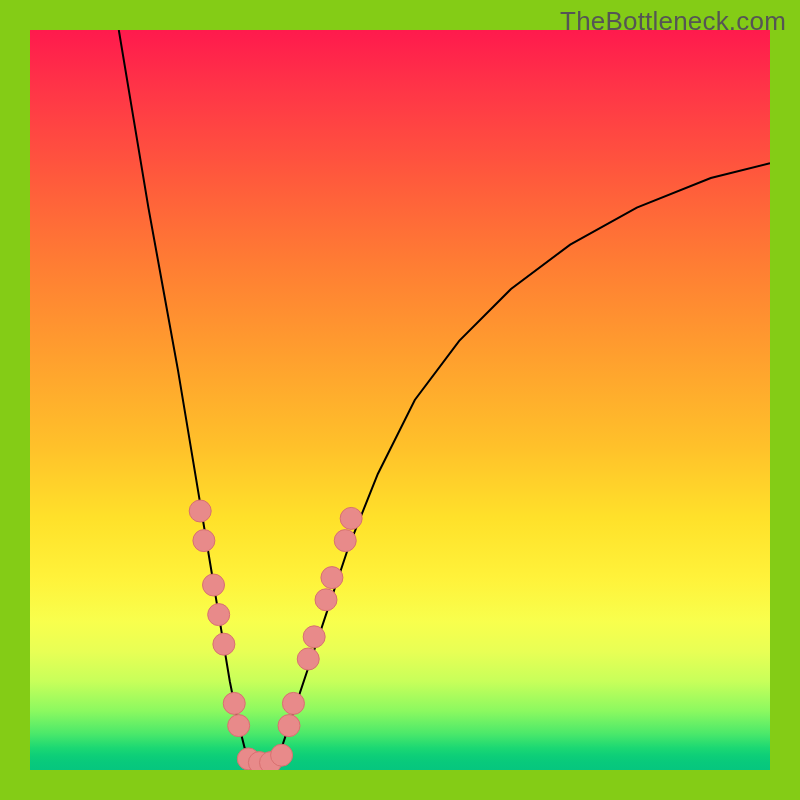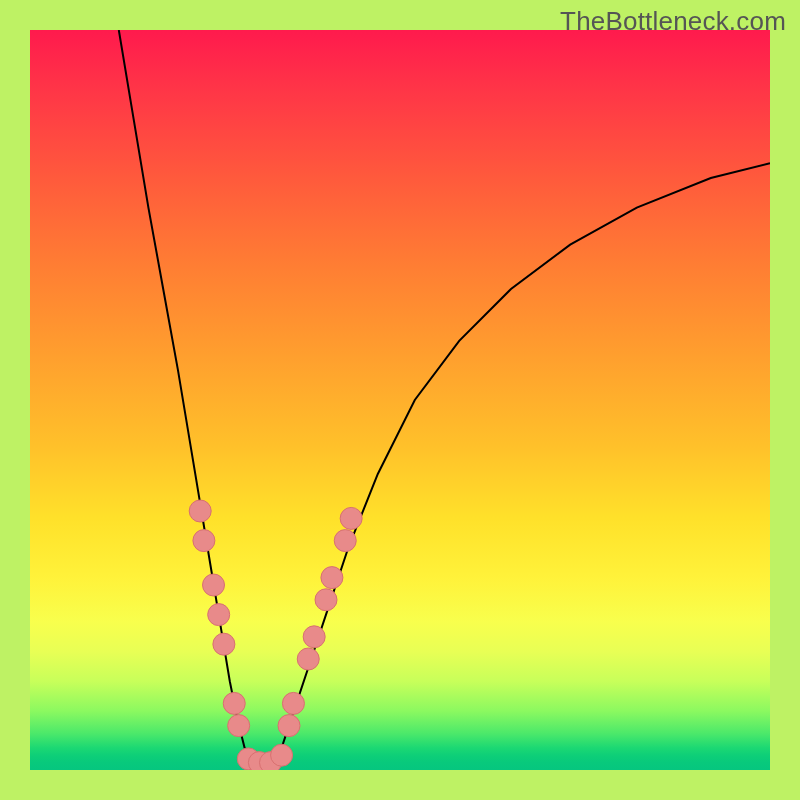--- a/index.html
+++ b/index.html
@@ -6,21 +6,21 @@
     margin: 0;
     padding: 0;
     width: 800px;
     height: 800px;
     overflow: hidden;
     font-family: Arial, Helvetica, sans-serif;
   }
   .frame {
     width: 800px;
     height: 800px;
-    background: #bef264;
+    background: #84cc16;
     position: relative;
   }
   .plot-area {
     position: absolute;
     left: 30px;
     top: 30px;
     width: 740px;
     height: 740px;
     
     background: linear-gradient(to bottom,

